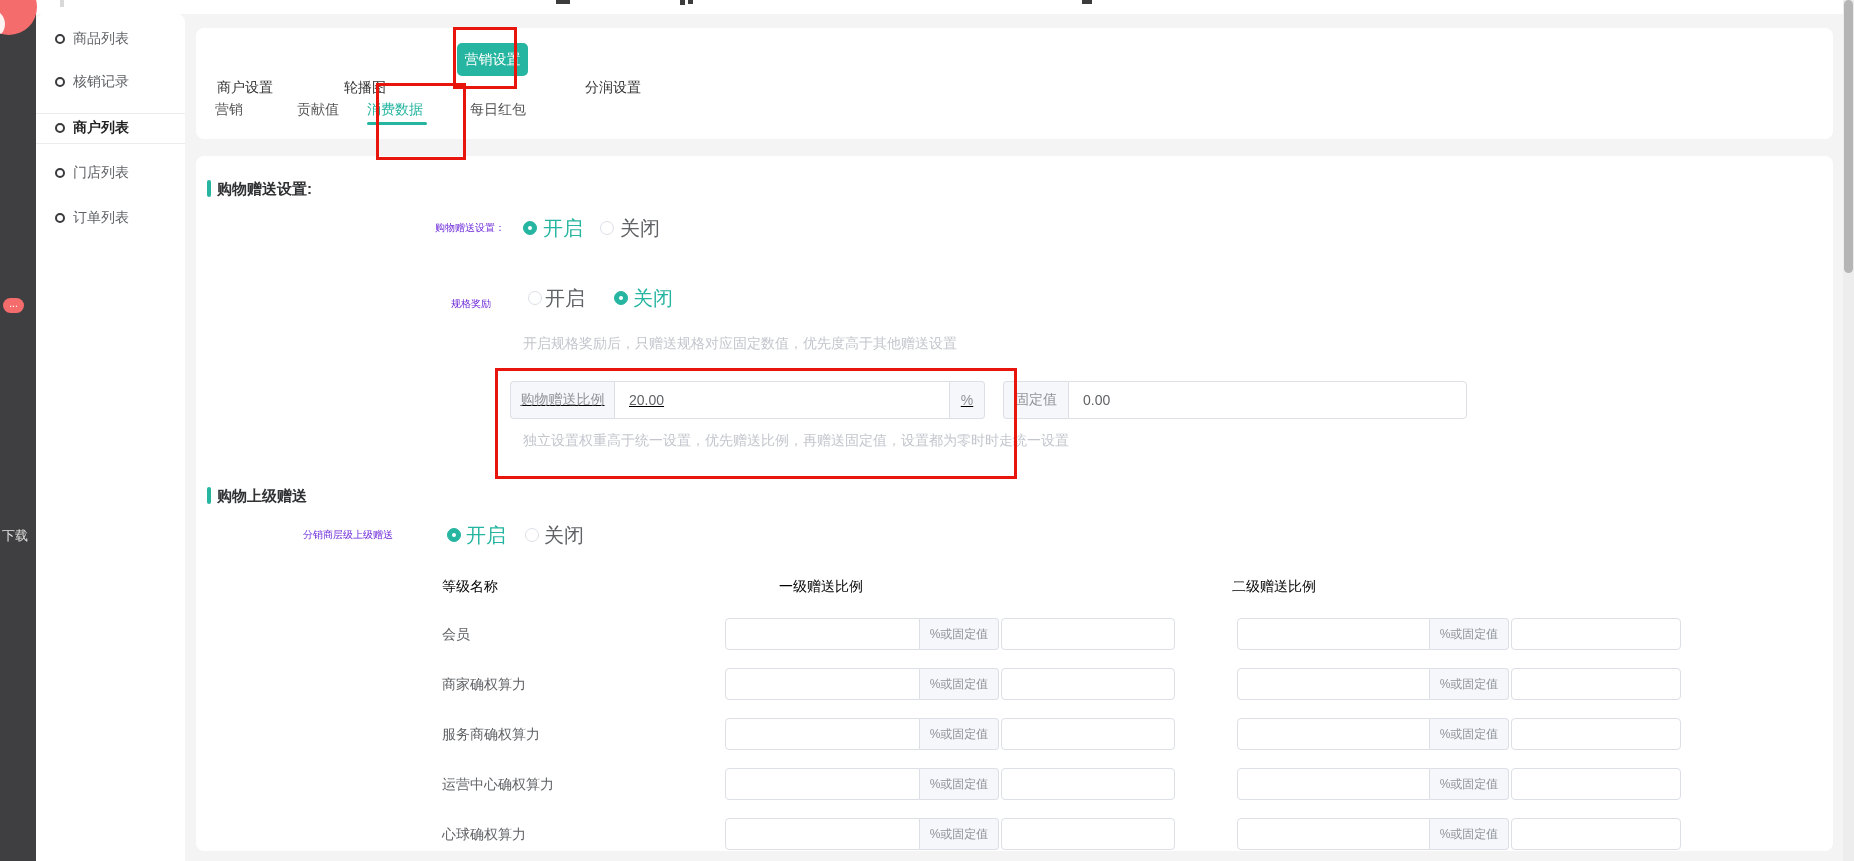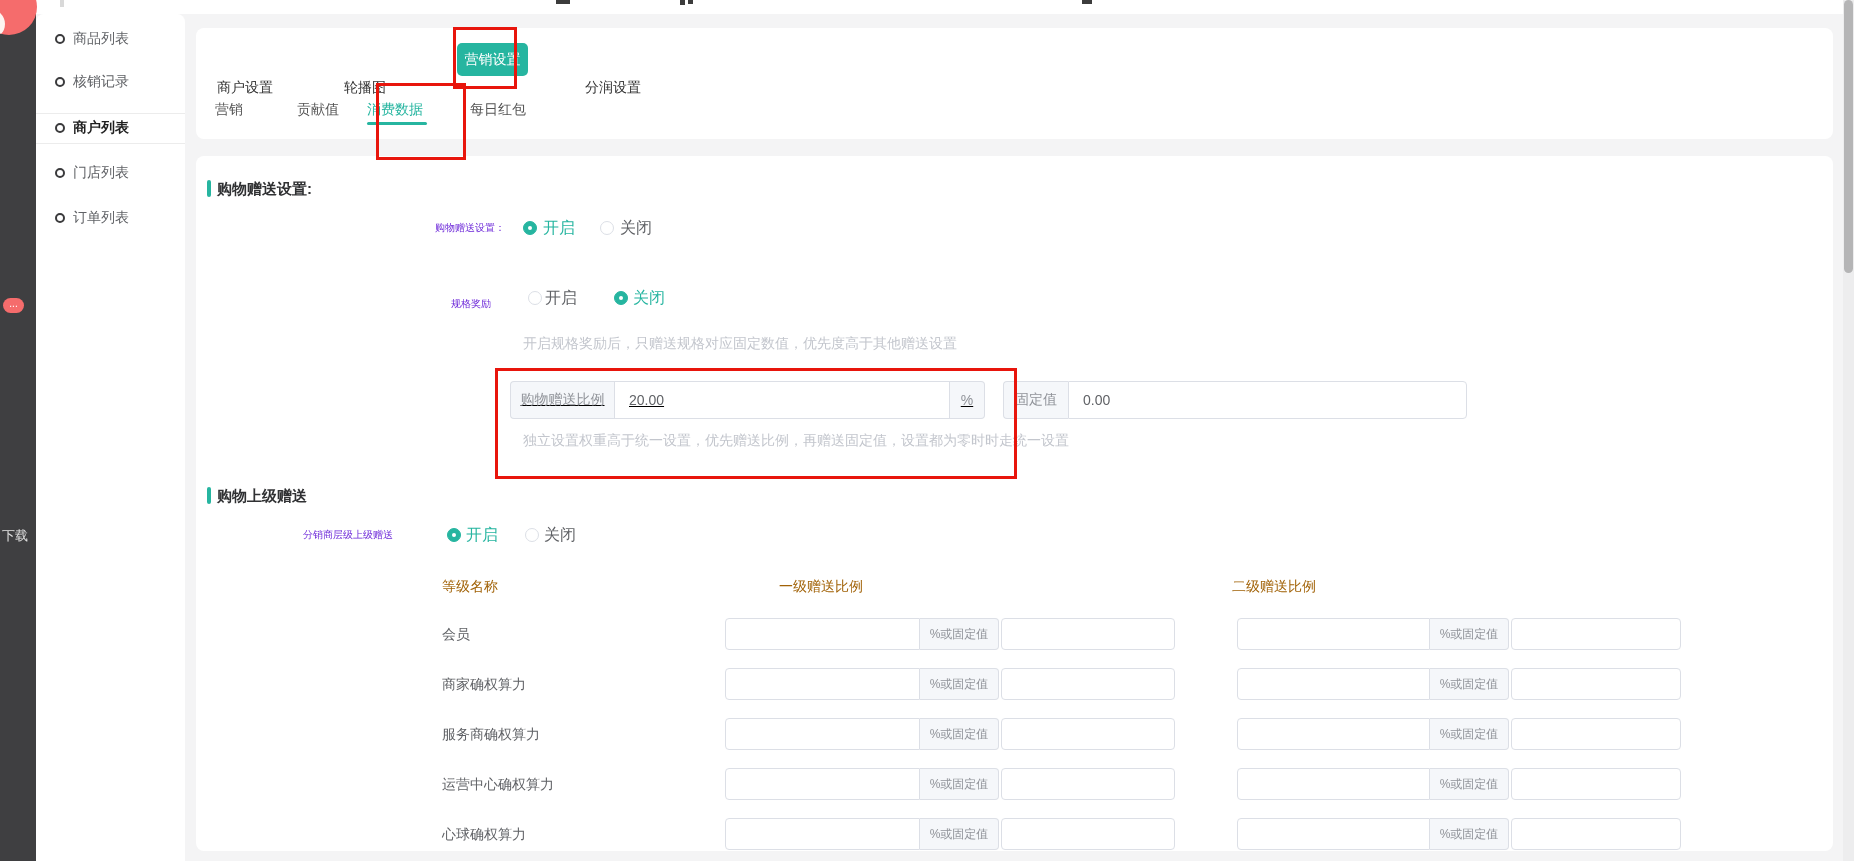--- a/index.html
+++ b/index.html
@@ -43,36 +43,36 @@
 
   
   .sec-bar { position:absolute; width:4px; height:17px; background:#26b5a0; border-radius:2px; }
   .sec-title { position:absolute; font-size:15px; font-weight:bold; color:#303133; }
 
   
   .form-label { position:absolute; font-size:10px; color:#6d28d9; height:20px; line-height:20px; }
   .radio { position:absolute; width:14px; height:14px; border-radius:50%; background:#fff; border:1px solid #dcdfe6; cursor:pointer; }
   .radio.checked { background:#26b5a0; border-color:#26b5a0; }
   .radio.checked::after { content:""; position:absolute; left:4px; top:4px; width:4px; height:4px; border-radius:50%; background:#fff; }
-  .radio-lbl { position:absolute; font-size:16px; color:#606266; height:20px; line-height:20px; cursor:pointer; }
+  .radio-lbl { position:absolute; font-size:20px; color:#606266; height:20px; line-height:20px; cursor:pointer; }
   .radio-lbl.checked { color:#26b5a0; }
 
   .hint { position:absolute; font-size:14px; color:#c3c6cd; height:16px; line-height:16px; }
 
   
   .igroup { position:absolute; display:flex; height:38px; }
   .igroup .pre, .igroup .app { background:#f5f7fa; border:1px solid #dcdfe6; color:#909399; font-size:14px;
           display:flex; align-items:center; justify-content:center; }
   .igroup .pre { border-radius:4px 0 0 4px; border-right:none; }
   .igroup .app { border-radius:0 4px 4px 0; border-left:none; }
   .igroup input { border:1px solid #dcdfe6; outline:none; font-size:14px; color:#606266; padding:0 14px;
           font-family:inherit; background:#fff; }
 
   
-  .th { position:absolute; font-size:14px; color:#a16207; height:20px; line-height:20px; }
+  .th { position:absolute; font-size:14px; color:#000000; height:20px; line-height:20px; }
   .trow-label { position:absolute; font-size:14px; color:#606266; height:32px; line-height:32px; }
   .cellgrp { position:absolute; display:flex; height:32px; }
   .cellgrp input { border:1px solid #dcdfe6; border-radius:4px 0 0 4px; outline:none; font-size:14px; color:#606266;
           padding:0 10px; font-family:inherit; background:#fff; }
   .cellgrp .unit { background:#f5f7fa; border:1px solid #dcdfe6; border-left:none; color:#909399; font-size:12px;
           display:flex; align-items:center; justify-content:center; border-radius:0 4px 4px 0; }
   .cellgrp input.second { border-radius:4px; margin-left:2px; }
 
   
   .redbox { position:absolute; border:3px solid #e8150c; z-index:50; pointer-events:none; }

